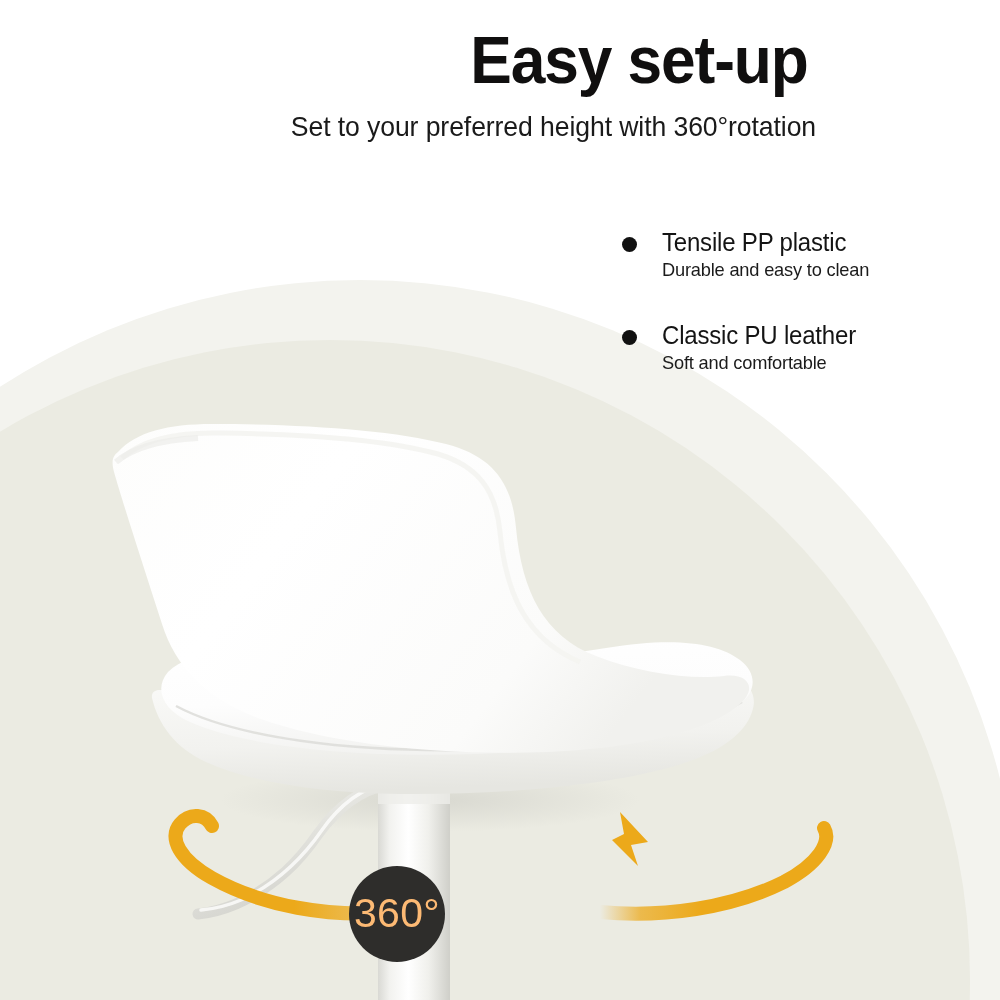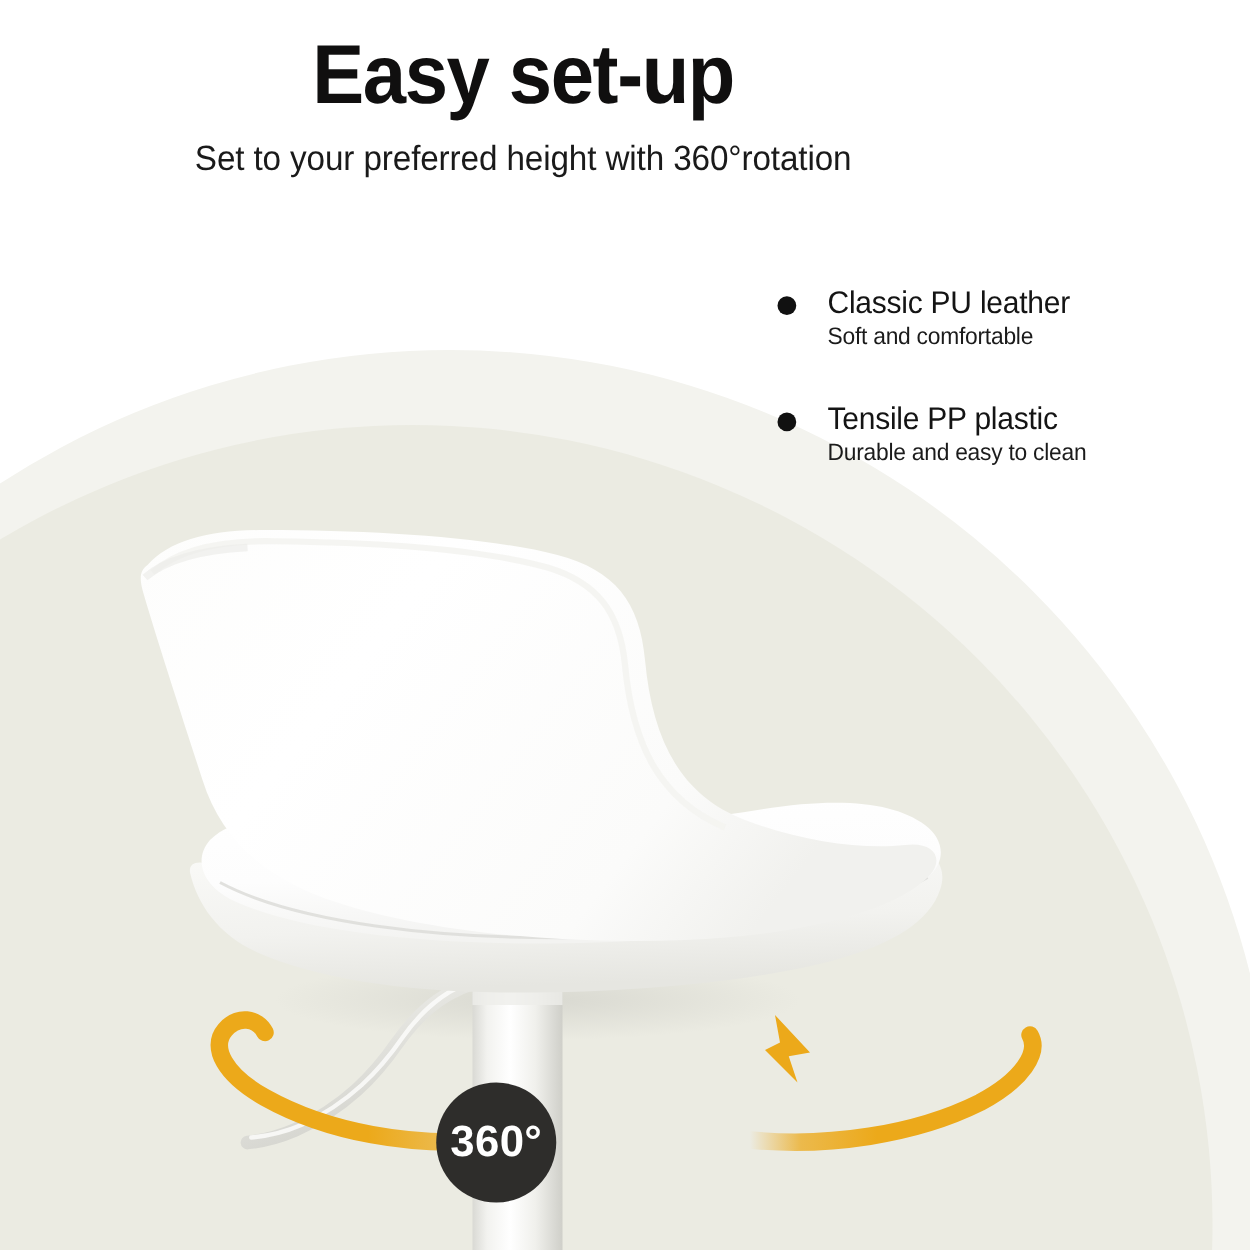--- a/index.html
+++ b/index.html
@@ -26,21 +26,21 @@
     height: 1000px;
     pointer-events: none;
   }
 
   
   .header {
     position: absolute;
     top: 0;
     left: 0;
     width: 837px;
-    text-align: center;
+    text-align: right;
     z-index: 40;
   }
   .title {
     margin: 0;
     padding-top: 26px;
     font-family: "Liberation Sans Narrow", "Liberation Sans", sans-serif;
     font-size: 67px;
     line-height: 1.0;
     font-weight: bold;
     letter-spacing: -1.2px;
@@ -131,23 +131,23 @@
     height: 96px;
     border-radius: 50%;
     background: #2e2d2b;
     z-index: 30;
     display: flex;
     align-items: center;
     justify-content: center;
   }
   .badge-text {
     font-family: "Liberation Sans Narrow", "Liberation Sans", sans-serif;
-    font-size: 35px;
-    font-weight: bold;
-    color: #ffffff;
+    font-size: 41px;
+    font-weight: normal;
+    color: #fdba74;
     letter-spacing: 0.3px;
     line-height: 1;
     transform: translateY(-1px);
   }
 </style>
 </head>
 <body>
 
 <div id="stage">
 
@@ -299,26 +299,26 @@
   </svg>
 
   <div class="badge">
     <span class="badge-text">360°</span>
   </div>
 
   <div class="features">
 
     <div class="feature">
       <span class="bullet"></span>
+      <div class="feature-title">Tensile PP plastic</div>
+      <div class="feature-sub">Durable and easy to clean</div>
+    </div>
+
+    <div class="feature">
+      <span class="bullet"></span>
       <div class="feature-title">Classic PU leather</div>
       <div class="feature-sub">Soft and comfortable</div>
     </div>
 
-    <div class="feature">
-      <span class="bullet"></span>
-      <div class="feature-title">Tensile PP plastic</div>
-      <div class="feature-sub">Durable and easy to clean</div>
-    </div>
-
 
   </div>
 
 </div>
 
 </body></html>

